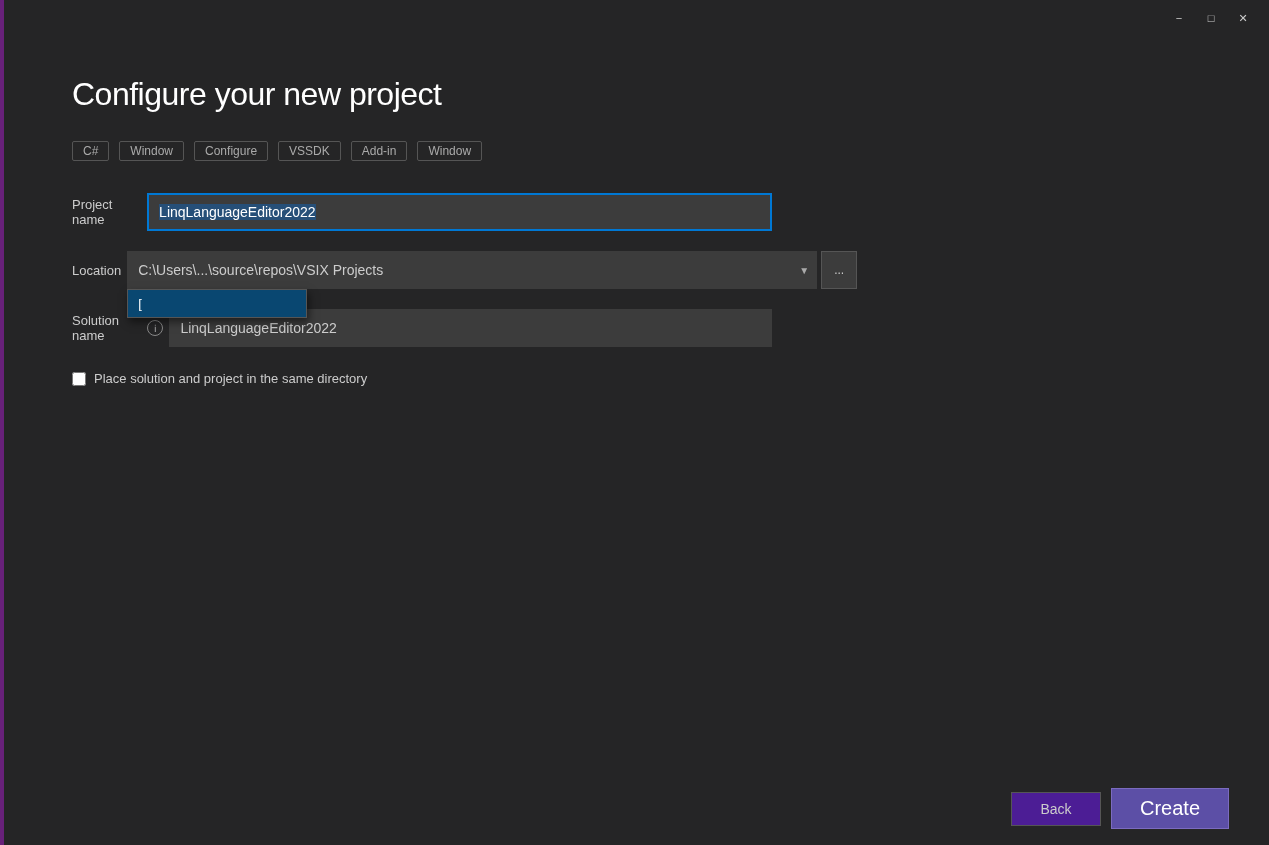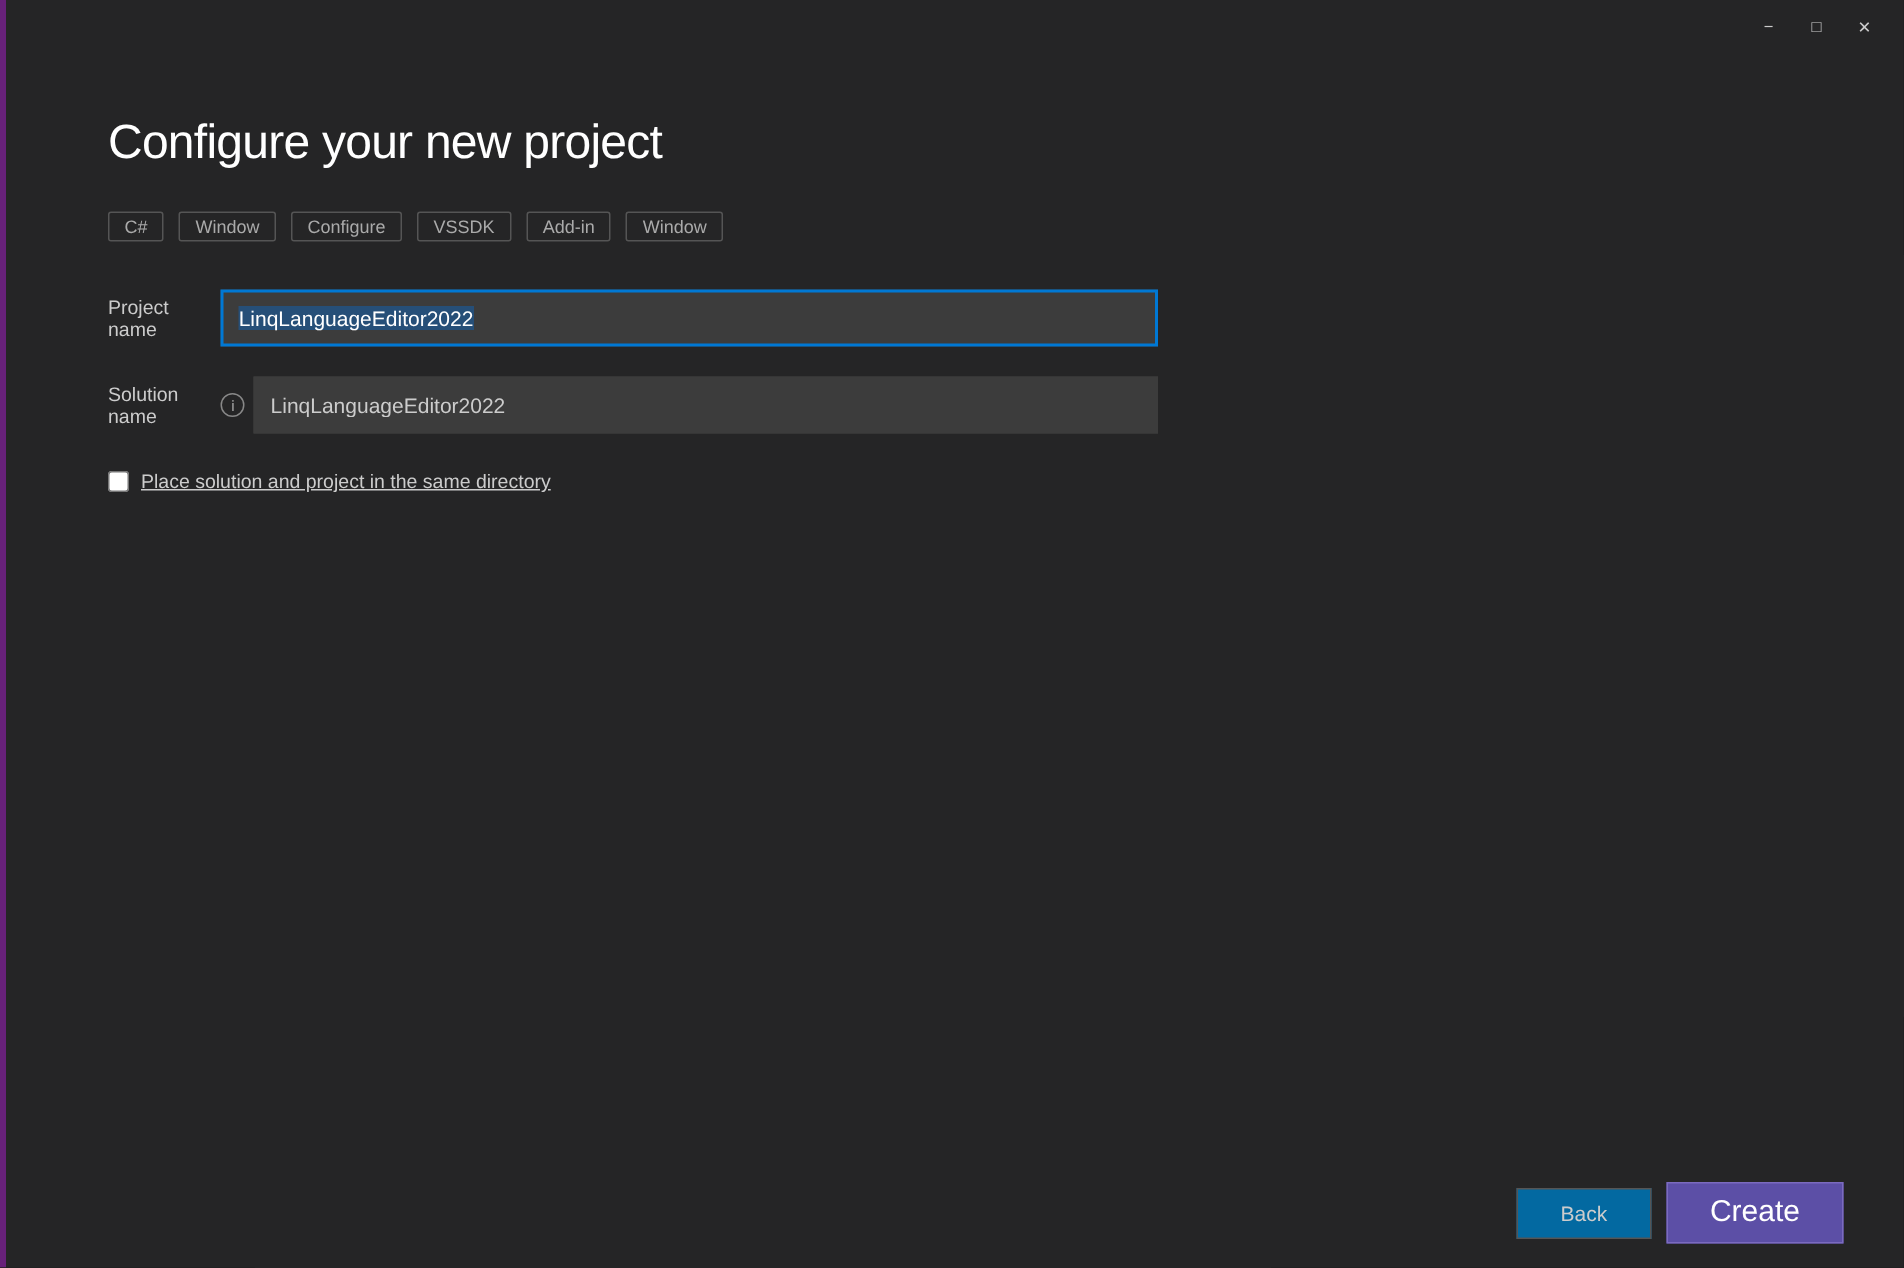--- a/index.html
+++ b/index.html
@@ -227,35 +227,34 @@
       width: 14px;
       height: 14px;
       accent-color: #0078d4;
       cursor: pointer;
     }
 
     .checkbox-label {
       font-size: 13px;
       color: #cccccc;
       cursor: pointer;
-      text-decoration: underline;
     }
 
     .footer {
       display: flex;
       justify-content: flex-end;
       align-items: center;
       padding: 16px 40px;
       gap: 10px;
       margin-top: auto;
     }
 
     .btn-back {
       padding: 8px 28px;
-      background-color: #0369a1;
+      background-color: #4c1d95;
       border: 1px solid #555;
       color: #cccccc;
       font-size: 14px;
       font-family: 'Segoe UI', sans-serif;
       cursor: pointer;
       min-width: 90px;
     }
 
     .btn-create {
       padding: 8px 28px;
@@ -324,20 +323,36 @@
 
     <div class="form-section">
 
       <div class="field-group">
         <label class="field-label">Project name</label>
         <div class="project-name-display">
           <span class="selected-span">LinqLanguageEditor2022</span>
         </div>
       </div>
 
+      <div class="field-group">
+        <label class="field-label">Location</label>
+        <div class="location-row">
+          <div class="location-input-wrapper">
+            <select class="location-select">
+              <option>C:\Users\...\source\repos\VSIX Projects</option>
+            </select>
+            <span class="dropdown-arrow">▼</span>
+            
+            <div class="autocomplete-dropdown">
+              <div class="autocomplete-item active">[</div>
+            </div>
+          </div>
+          <button class="browse-btn">...</button>
+        </div>
+      </div>
 
       <div class="field-group">
         <label class="field-label">
           <span>Solution name</span>
           <span class="info-icon">ℹ</span>
         </label>
         <input type="text" class="solution-name-input" value="LinqLanguageEditor2022" style="">
       </div>
 
       <div class="checkbox-row">

